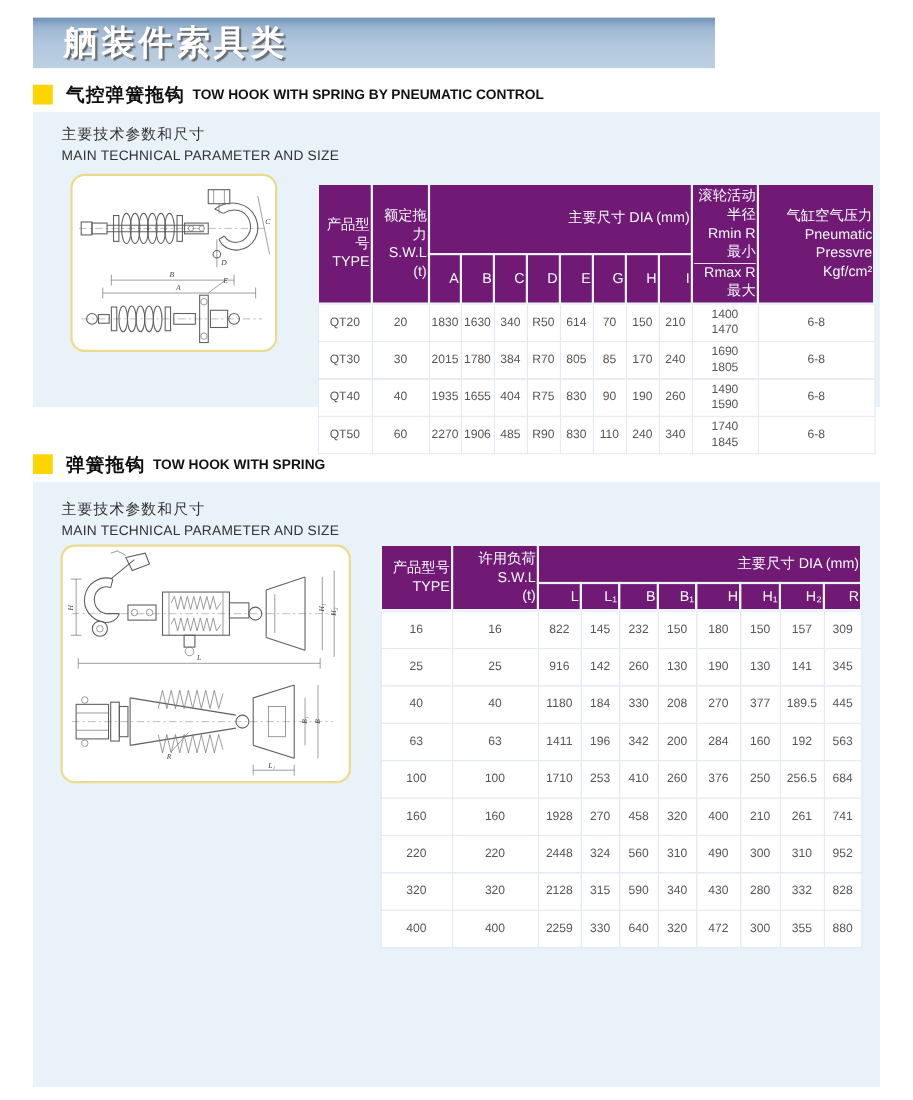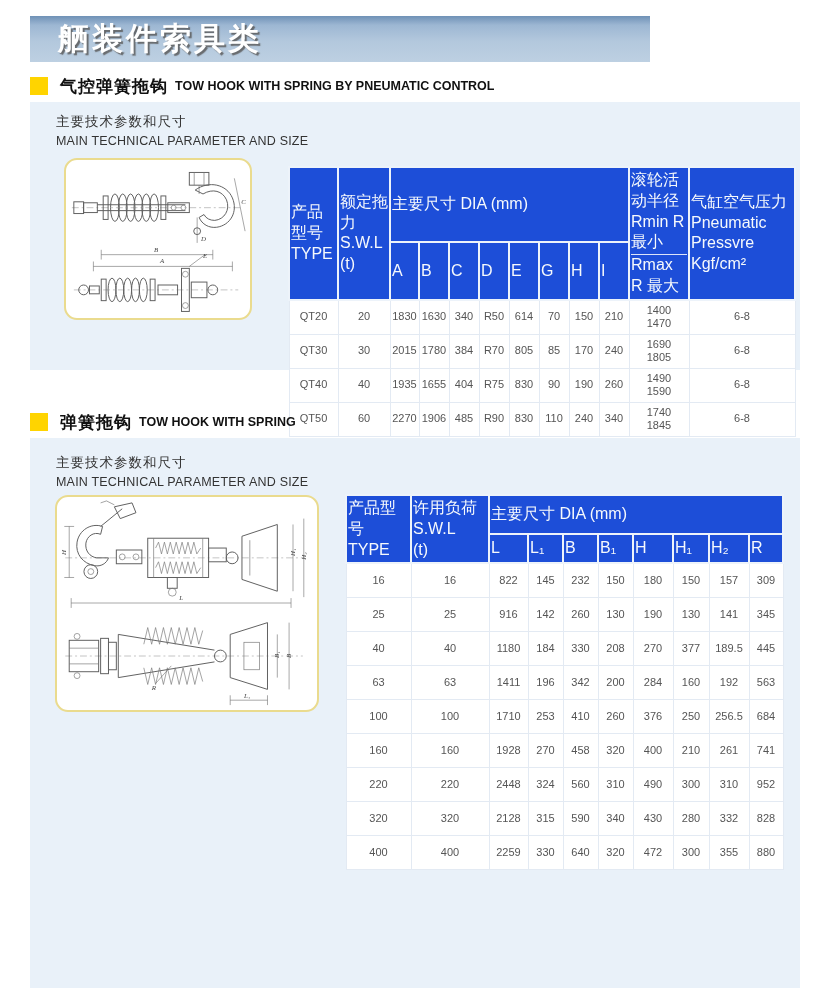--- a/index.html
+++ b/index.html
@@ -45,22 +45,22 @@
   #drawbox2{left:25px;top:57px;width:264px;height:217px;}
   .drawbox svg{display:block;width:100%;height:100%;}
   .ln{stroke:#5f5f5f;stroke-width:1;fill:none;}
   .thin{stroke:#7a7a7a;stroke-width:.7;fill:none;}
   .cl{stroke:#9a9a9a;stroke-width:.6;fill:none;stroke-dasharray:7 3 2 3;}
   .dim{stroke:#6a6a6a;stroke-width:.6;fill:none;}
   .dlab{font-size:7px;font-style:italic;fill:#444;font-family:"Liberation Serif",serif;}
   
   table.t{border-collapse:collapse;table-layout:fixed;position:absolute;}
   .t th{
-    background:#1d4ed8;color:#f6f9fc;font-weight:normal;font-size:16px;line-height:1.3;
-    border:2px solid #edf3fa;text-align:left;vertical-align:middle;
+    background:#701a75;color:#f6f9fc;font-weight:normal;font-size:13px;line-height:1.3;
+    border:2px solid #edf3fa;text-align:right;vertical-align:middle;
     white-space:pre-line;padding:2px 1px;overflow:hidden;
   }
   .t td{
     background:#fff;color:#555;font-size:11px;line-height:1.25;
     border:1px solid #e3eaf3;text-align:center;vertical-align:middle;
     white-space:pre-line;padding:0 1px;overflow:hidden;
   }
   .t tbody tr td{height:33px;}
   #table1{left:258px;top:64px;width:506px;}
   #table2{left:315px;top:56px;width:437px;}

